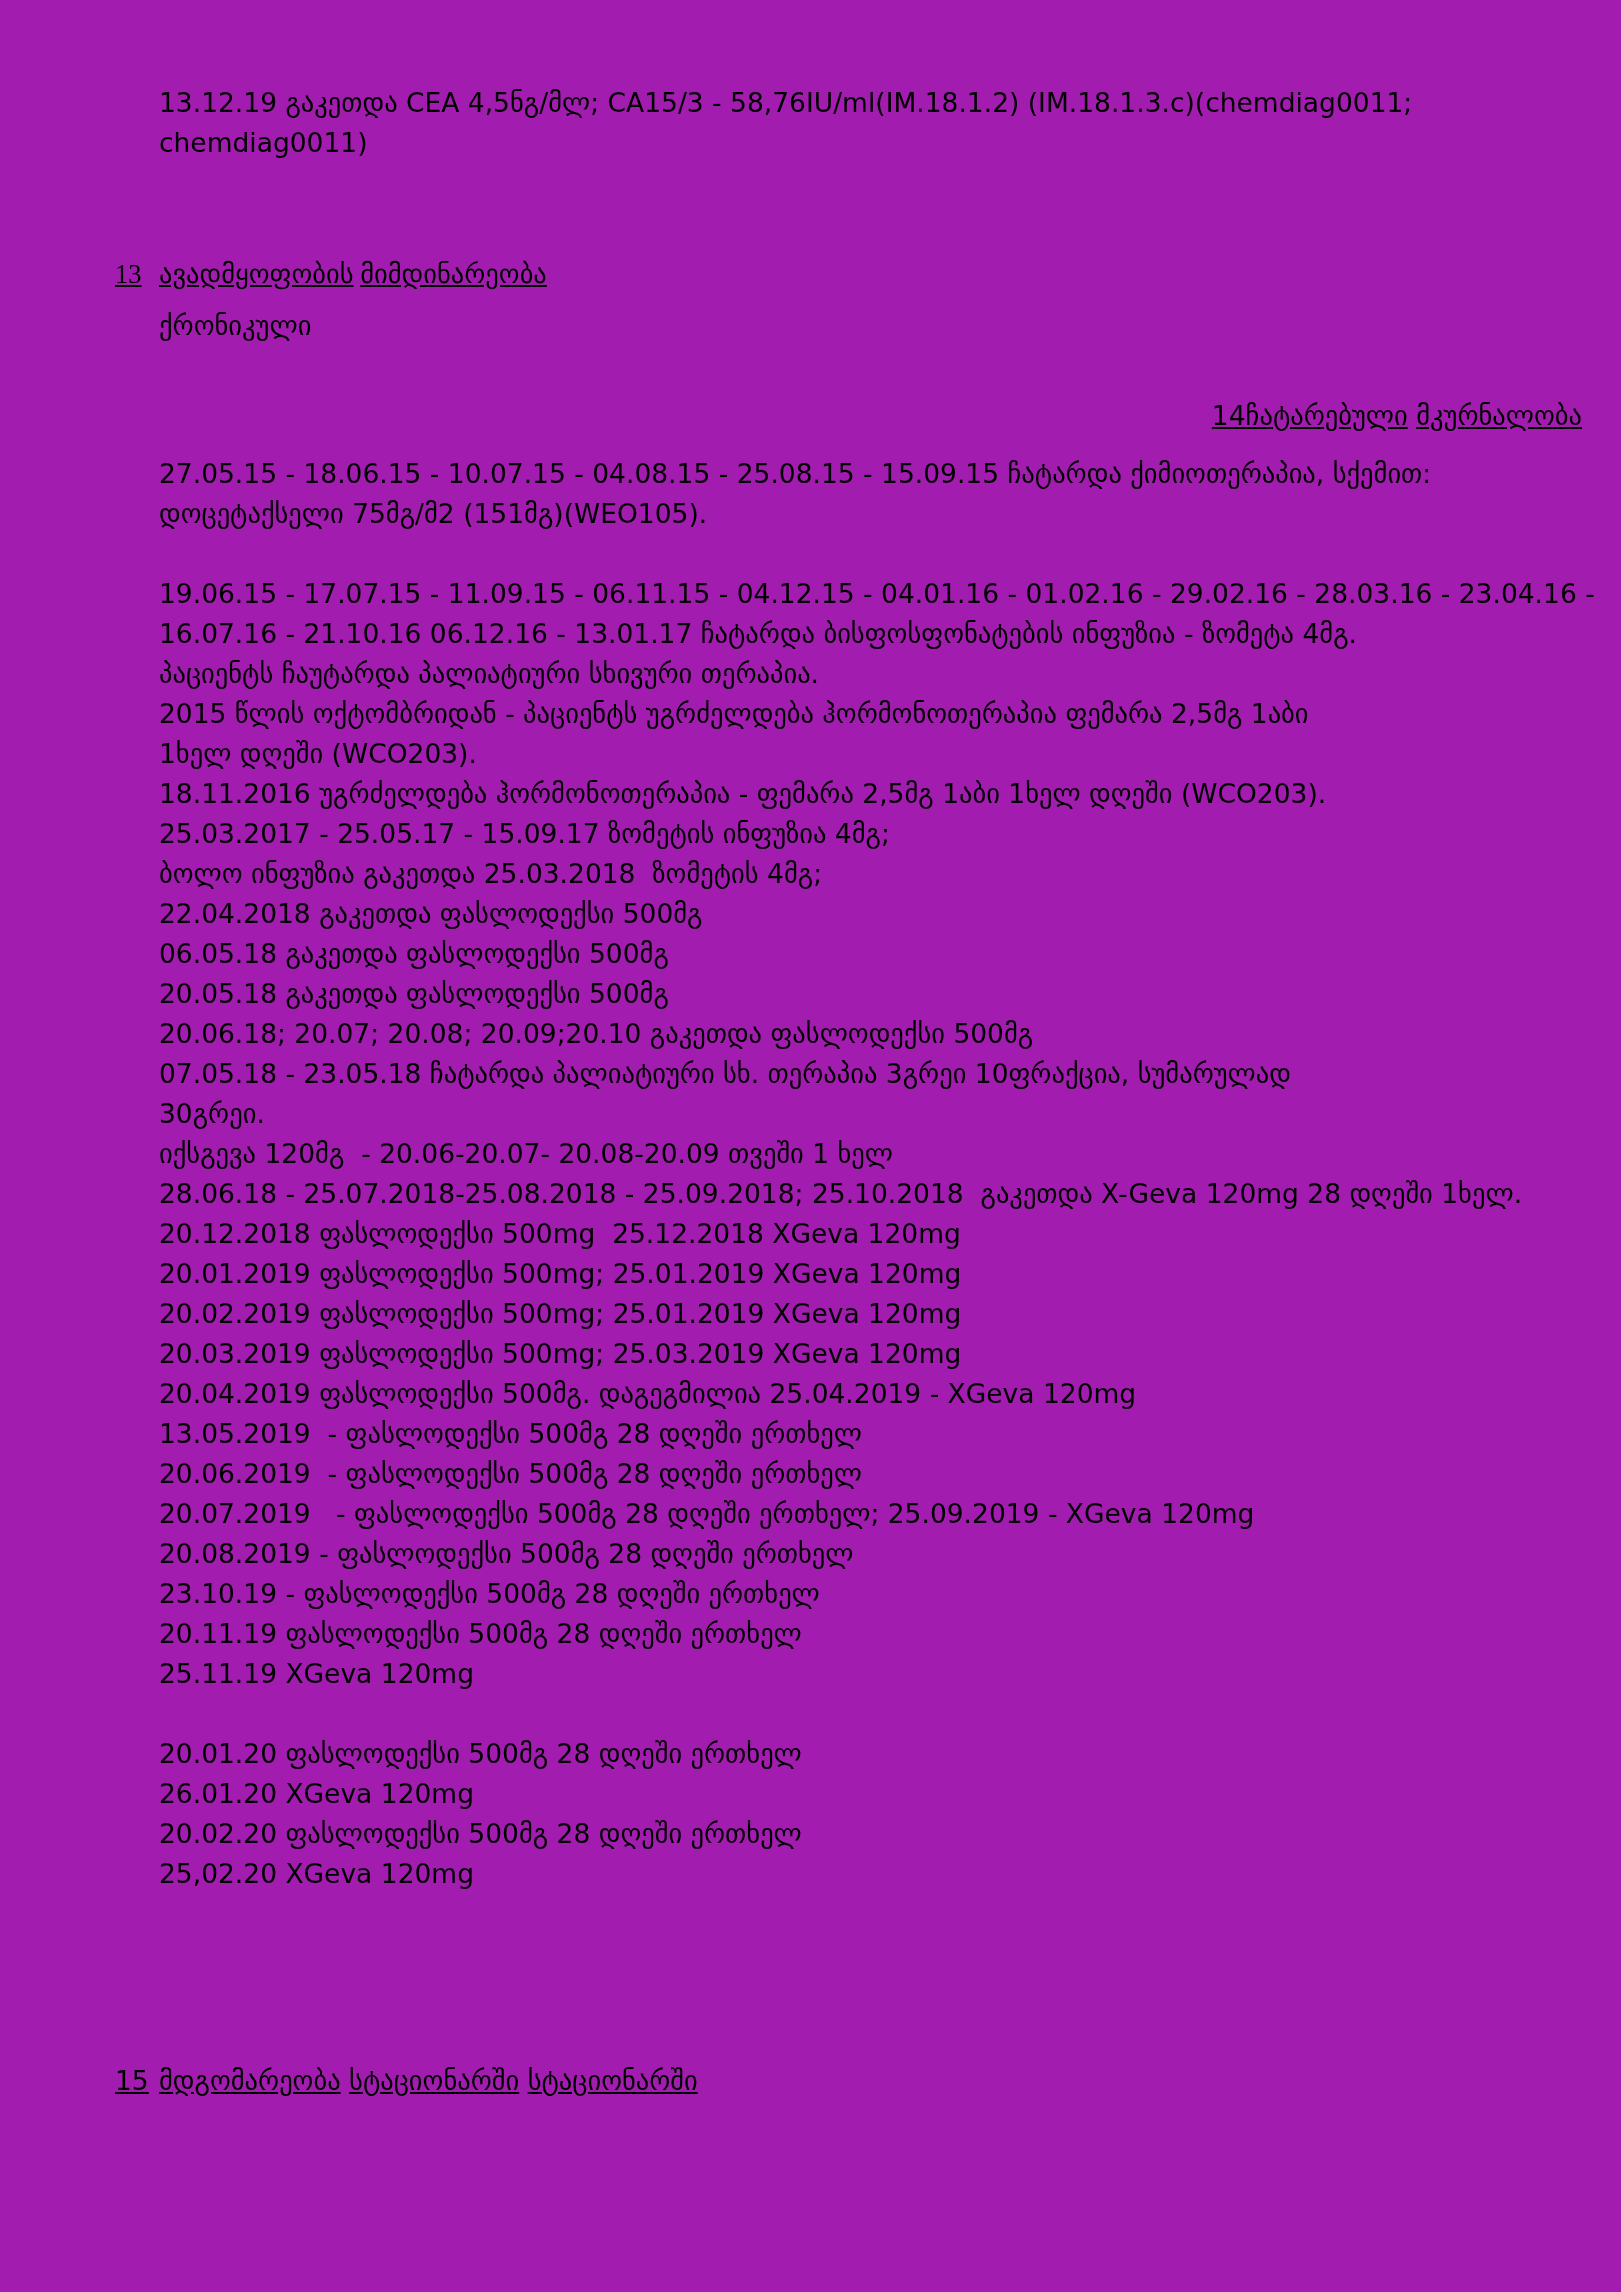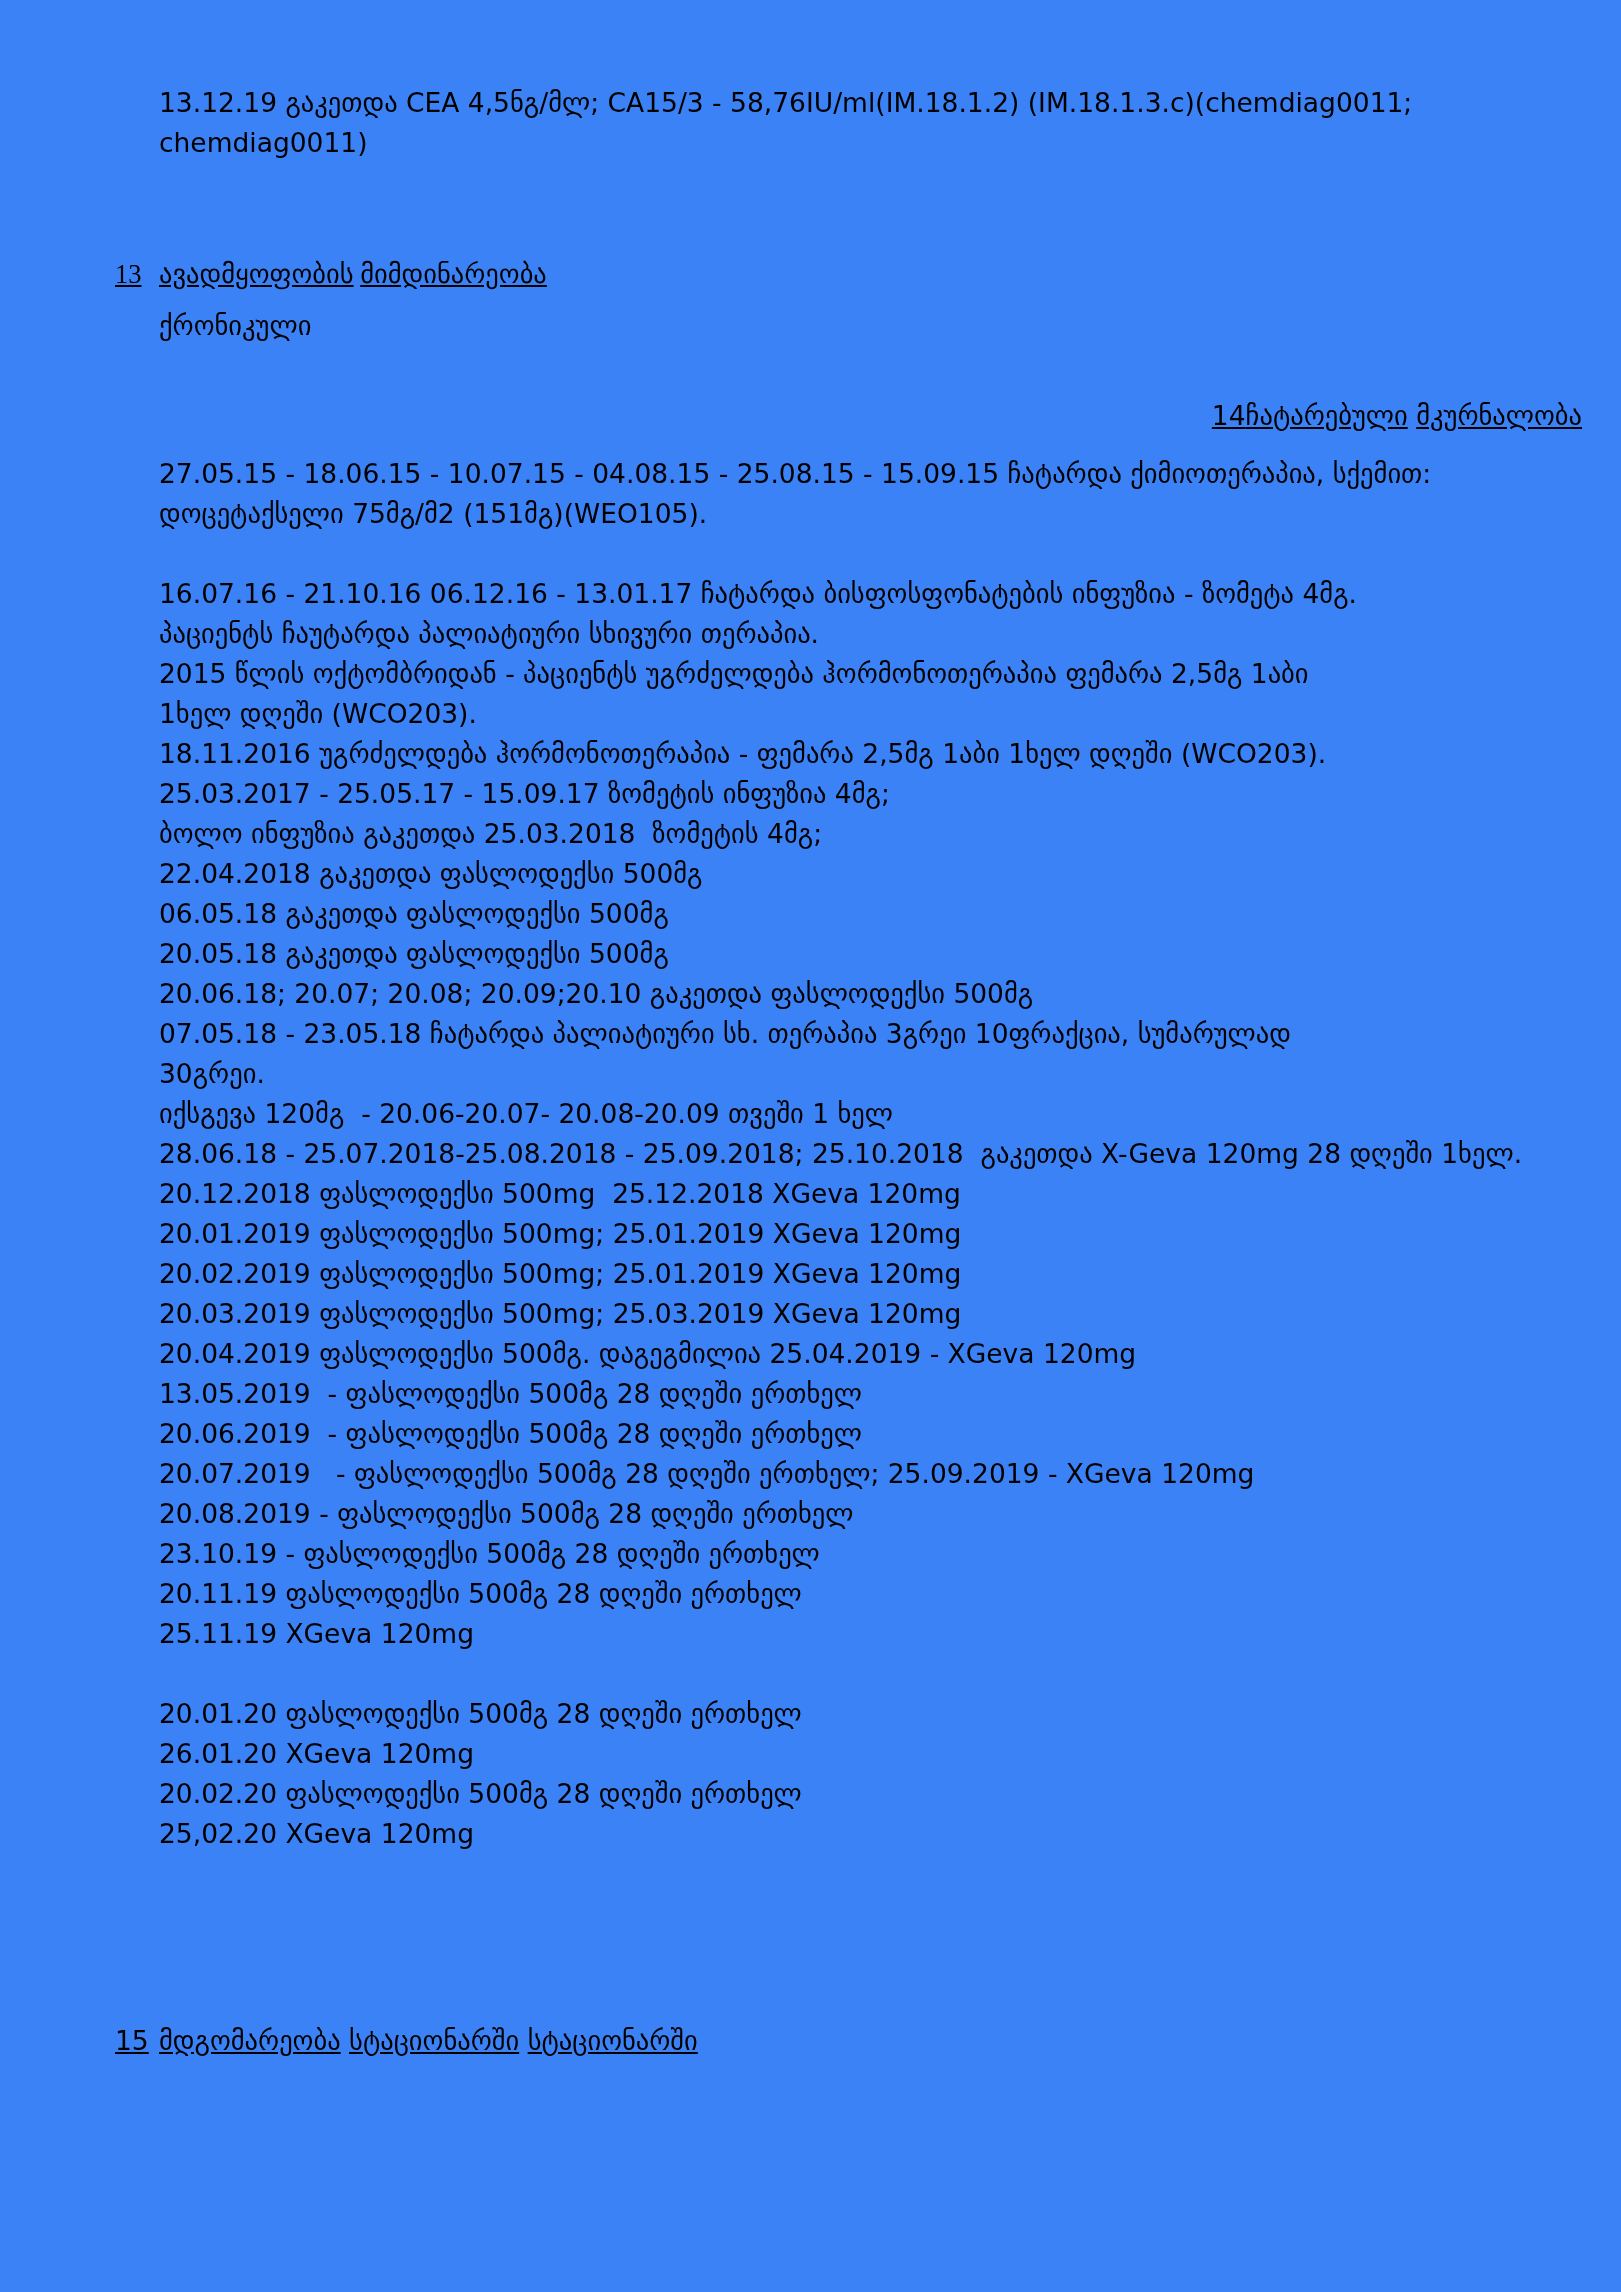--- a/index.html
+++ b/index.html
@@ -5,21 +5,21 @@
   html, body {
     margin: 0;
     padding: 0;
     background: #ffffff;
   }
   .page {
     position: relative;
     width: 1621px;
     height: 2293px;
     box-sizing: border-box;
-    background: #3b82f6;
+    background: #a21caf;
     color: #000000;
     font-family: "DejaVu Sans", sans-serif;
     font-size: 26.5px;
     line-height: 40px;
     padding: 83px 39px 0 115px;
     overflow: hidden;
   }
   .indent {
     margin-left: 44px;
   }
@@ -65,20 +65,21 @@
         <div class="line">ქრონიკული</div>
       </div>
   </div>
 
   <div class="section section-14">
     <div class="heading-row"><span class="section-number">14</span><span class="section-title"><span class="uw">ჩატარებული</span> <span class="uw">მკურნალობა</span></span></div>
     <div class="section-body indent">
         <div class="line">27.05.15 - 18.06.15 - 10.07.15 - 04.08.15 - 25.08.15 - 15.09.15 ჩატარდა ქიმიოთერაპია, სქემით:</div>
         <div class="line">დოცეტაქსელი 75მგ/მ2 (151მგ)(WEO105).</div>
         <div class="line">&nbsp;</div>
+        <div class="line">19.06.15 - 17.07.15 - 11.09.15 - 06.11.15 - 04.12.15 - 04.01.16 - 01.02.16 - 29.02.16 - 28.03.16 - 23.04.16 -</div>
         <div class="line">16.07.16 - 21.10.16 06.12.16 - 13.01.17 ჩატარდა ბისფოსფონატების ინფუზია - ზომეტა 4მგ.</div>
         <div class="line">პაციენტს ჩაუტარდა პალიატიური სხივური თერაპია.</div>
         <div class="line">2015 წლის ოქტომბრიდან - პაციენტს უგრძელდება ჰორმონოთერაპია ფემარა 2,5მგ 1აბი</div>
         <div class="line">1ხელ დღეში (WCO203).</div>
         <div class="line">18.11.2016 უგრძელდება ჰორმონოთერაპია - ფემარა 2,5მგ 1აბი 1ხელ დღეში (WCO203).</div>
         <div class="line">25.03.2017 - 25.05.17 - 15.09.17 ზომეტის ინფუზია 4მგ;</div>
         <div class="line">ბოლო ინფუზია გაკეთდა 25.03.2018  ზომეტის 4მგ;</div>
         <div class="line">22.04.2018 გაკეთდა ფასლოდექსი 500მგ</div>
         <div class="line">06.05.18 გაკეთდა ფასლოდექსი 500მგ</div>
         <div class="line">20.05.18 გაკეთდა ფასლოდექსი 500მგ</div>

